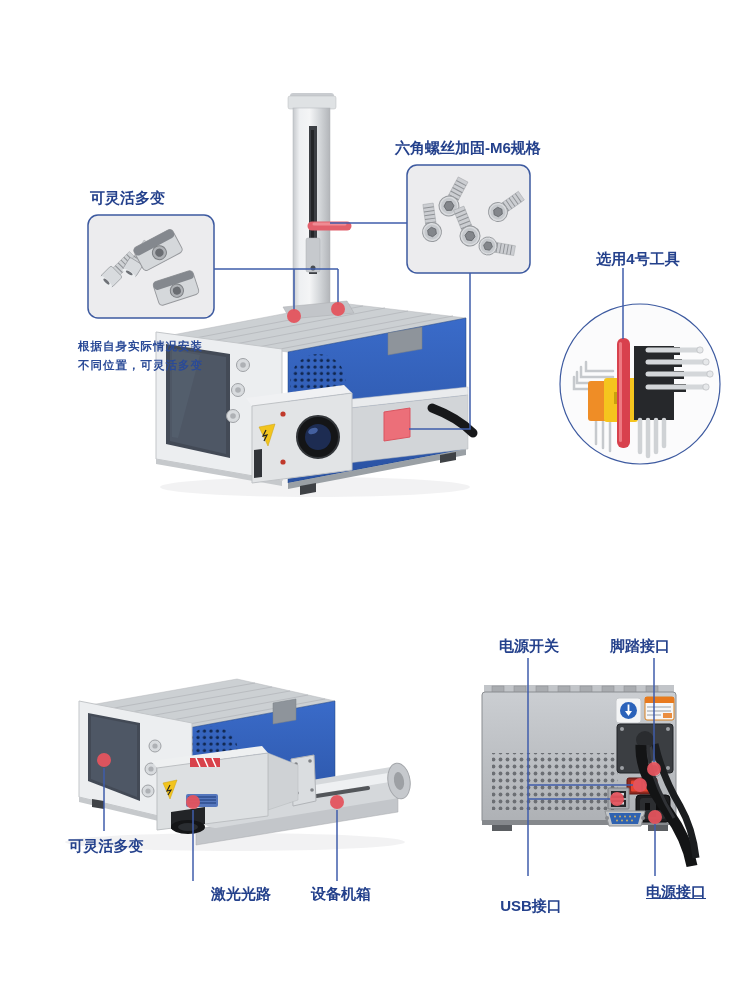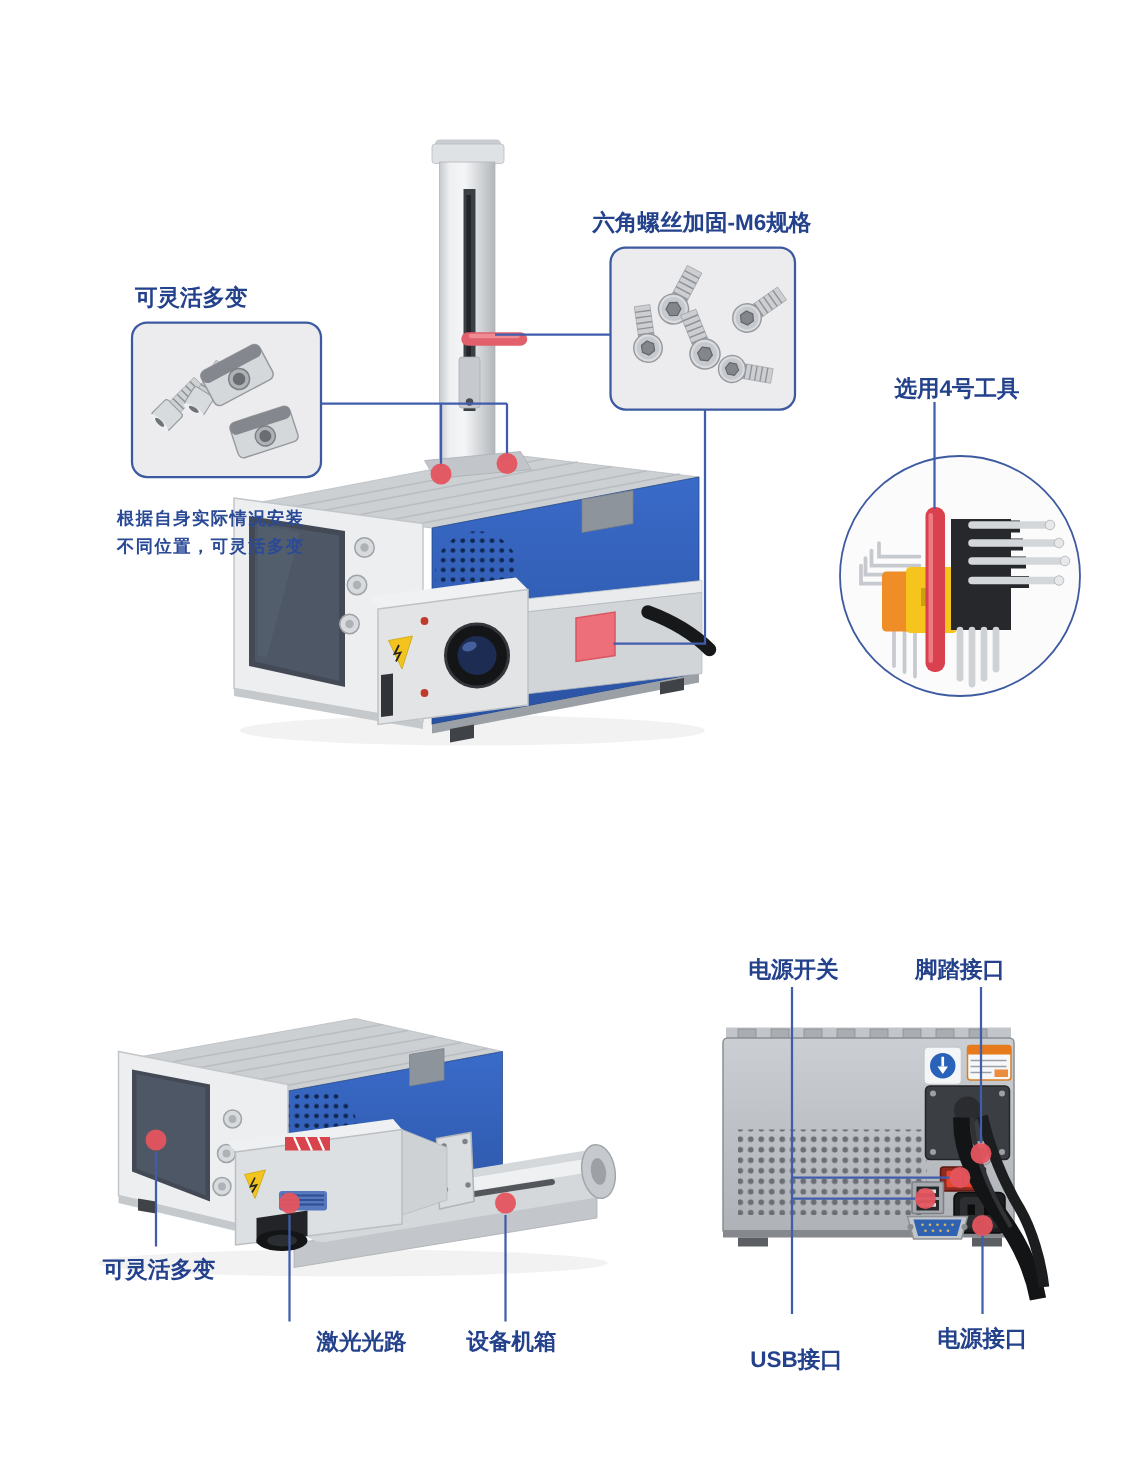--- a/index.html
+++ b/index.html
@@ -382,15 +382,15 @@
     <div>不同位置，可灵活多变</div>
   </div>
 
   <div class="lbl ctr" style="left:106px;top:837px;">可灵活多变</div>
   <div class="lbl ctr" style="left:197px;top:885px;margin-left:44px;">激光光路</div>
   <div class="lbl ctr" style="left:341px;top:885px;">设备机箱</div>
 
   <div class="lbl ctr" style="left:529px;top:637px;">电源开关</div>
   <div class="lbl ctr" style="left:640px;top:637px;">脚踏接口</div>
   <div class="lbl ctr" style="left:531px;top:883px;margin-top:14px;">USB接口</div>
-  <div class="lbl ctr" style="left:655px;top:883px;">电源接口</div>
+  <div class="lbl ctr" style="left:676px;top:883px;text-decoration:underline;">电源接口</div>
 
 </div>
 
 </body></html>

